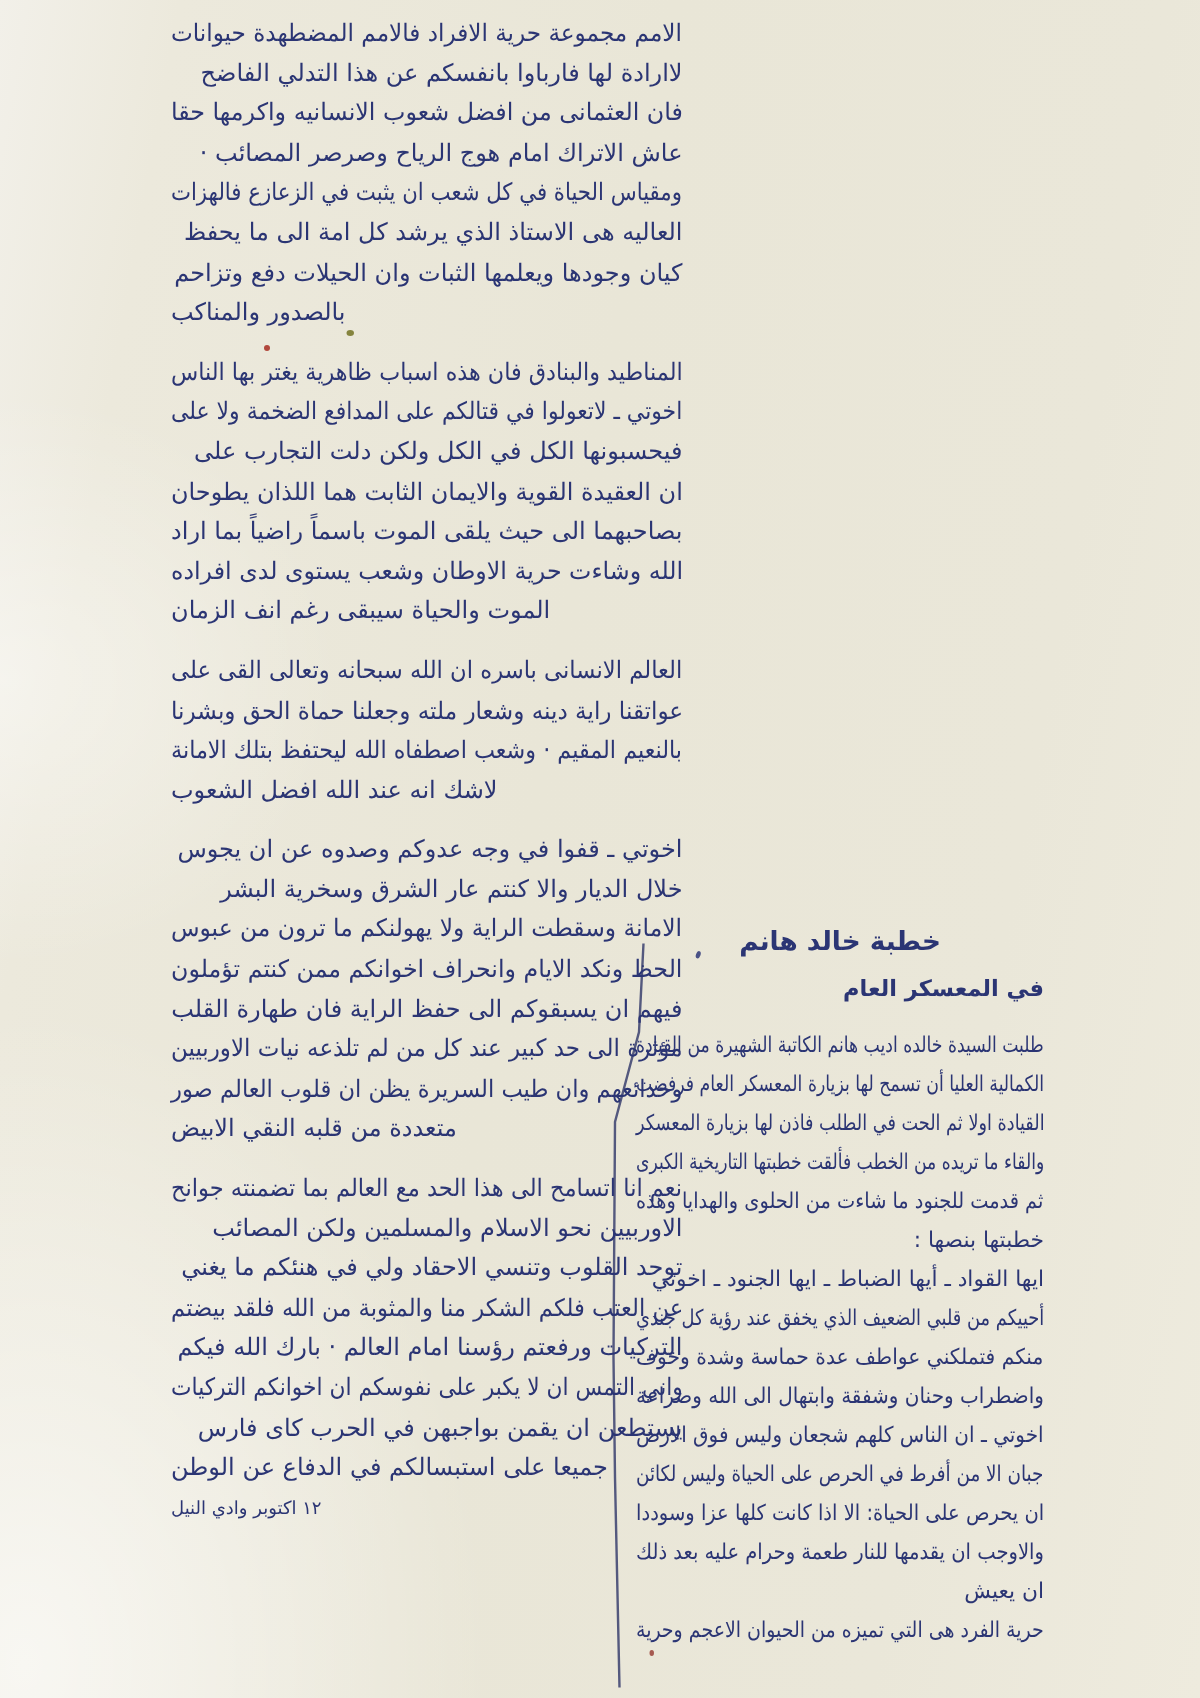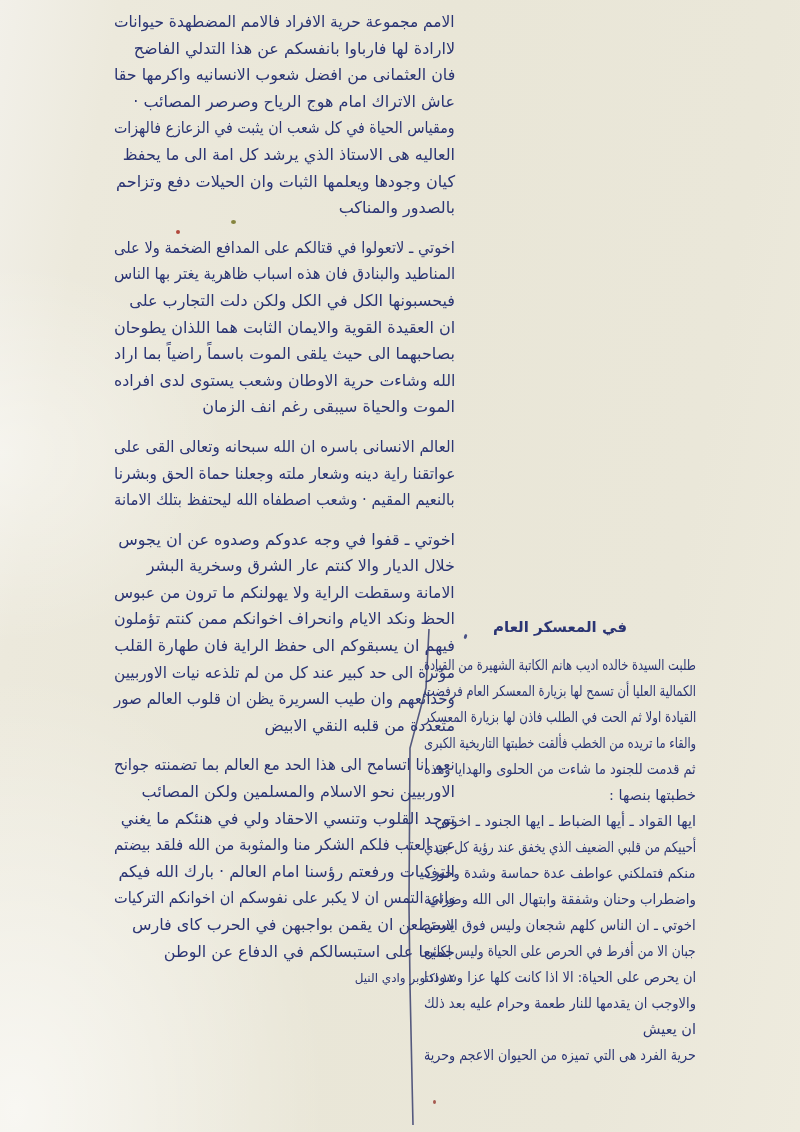--- a/index.html
+++ b/index.html
@@ -19,30 +19,30 @@
   .col-left{top:9px;right:345px;width:341px;}
   .col-right{top:612px;right:104px;width:272px;}
   .para{margin:0 0 13px 0;}
   .line-wrap{
     height:26.6px;line-height:26.6px;
     text-align:right;white-space:nowrap;
     font-size:16px;
     text-decoration:underline;
   }
   .col-right .line-wrap{height:26px;line-height:26px;font-size:14.5px;margin-left:25px;}
-  .line-wrap.center{text-align:right;}
+  .line-wrap.center{text-align:left;}
   .line-wrap.small{font-size:12px;}
   span.fit{display:inline-block;transform-origin:100% 50%;}
   .center span.fit{transform-origin:50% 50%;}
   .rtitle{
     height:32px;line-height:32px;text-align:center;
     font-weight:bold;font-size:17.5px;white-space:nowrap;
   }
   .rsub{
-    height:30px;line-height:30px;text-align:center;
+    height:30px;line-height:30px;
     font-weight:bold;font-size:15px;white-space:nowrap;
     margin-bottom:10px;
   }
   .divider-svg{position:absolute;top:0;left:0;pointer-events:none;}
   .speck{position:absolute;border-radius:50%;}
   .speck-red{left:176px;top:230px;width:4px;height:4px;background:#b1483c;}
   .speck-olive{left:231px;top:220px;width:5px;height:4px;background:#85843e;}
   .speck-blue{left:464px;top:634px;width:3px;height:5px;background:#4a5286;transform:rotate(20deg);}
   .speck-red2{left:433px;top:1100px;width:3px;height:4px;background:#a65a50;}
 </style>
@@ -60,32 +60,33 @@
         <div class="line-wrap"><span class="fit" style="transform: scaleX(0.963277);">الامم مجموعة حرية الافراد فالامم المضطهدة حيوانات</span></div>
         <div class="line-wrap"><span class="fit">لاارادة لها فارباوا بانفسكم عن هذا التدلي الفاضح</span></div>
         <div class="line-wrap"><span class="fit" style="transform: scaleX(0.991279);">فان العثمانى من افضل شعوب الانسانيه واكرمها حقا</span></div>
         <div class="line-wrap"><span class="fit">عاش الاتراك امام هوج الرياح وصرصر المصائب ·</span></div>
         <div class="line-wrap"><span class="fit" style="transform: scaleX(0.885714);">ومقياس الحياة في كل شعب ان يثبت في الزعازع فالهزات</span></div>
         <div class="line-wrap"><span class="fit">العاليه هى الاستاذ الذي يرشد كل امة الى ما يحفظ</span></div>
         <div class="line-wrap"><span class="fit">كيان وجودها ويعلمها الثبات وان الحيلات دفع وتزاحم</span></div>
         <div class="line-wrap center"><span class="fit">بالصدور والمناكب</span></div>
       </div>
       <div class="para">
+        <div class="line-wrap"><span class="fit" style="transform: scaleX(0.929155);">المناطيد والبنادق فان هذه اسباب ظاهرية يغتر بها الناس</span></div>
         <div class="line-wrap"><span class="fit" style="transform: scaleX(0.914209);">اخوتي ـ لاتعولوا في قتالكم على المدافع الضخمة ولا على</span></div>
-        <div class="line-wrap"><span class="fit" style="transform: scaleX(0.929155);">المناطيد والبنادق فان هذه اسباب ظاهرية يغتر بها الناس</span></div>
         <div class="line-wrap"><span class="fit">فيحسبونها الكل في الكل ولكن دلت التجارب على</span></div>
         <div class="line-wrap"><span class="fit" style="transform: scaleX(0.997076);">ان العقيدة القوية والايمان الثابت هما اللذان يطوحان</span></div>
         <div class="line-wrap"><span class="fit">بصاحبهما الى حيث يلقى الموت باسماً راضياً بما اراد</span></div>
         <div class="line-wrap"><span class="fit" style="transform: scaleX(0.988406);">الله وشاءت حرية الاوطان وشعب يستوى لدى افراده</span></div>
         <div class="line-wrap center"><span class="fit">الموت والحياة سيبقى رغم انف الزمان</span></div>
       </div>
       <div class="para">
         <div class="line-wrap"><span class="fit" style="transform: scaleX(0.944598);">العالم الانسانى باسره ان الله سبحانه وتعالى القى على</span></div>
         <div class="line-wrap"><span class="fit" style="transform: scaleX(0.963277);">عواتقنا راية دينه وشعار ملته وجعلنا حماة الحق وبشرنا</span></div>
         <div class="line-wrap"><span class="fit" style="transform: scaleX(0.929155);">بالنعيم المقيم · وشعب اصطفاه الله ليحتفظ بتلك الامانة</span></div>
+        <div class="line-wrap center"><span class="fit">لاشك انه عند الله افضل الشعوب</span></div>
       </div>
       <div class="para">
         <div class="line-wrap"><span class="fit">اخوتي ـ قفوا في وجه عدوكم وصدوه عن ان يجوس</span></div>
         <div class="line-wrap"><span class="fit">خلال الديار والا كنتم عار الشرق وسخرية البشر</span></div>
         <div class="line-wrap"><span class="fit" style="transform: scaleX(0.974286);">الامانة وسقطت الراية ولا يهولنكم ما ترون من عبوس</span></div>
         <div class="line-wrap"><span class="fit" style="transform: scaleX(0.988406);">الحظ ونكد الايام وانحراف اخوانكم ممن كنتم تؤملون</span></div>
         <div class="line-wrap"><span class="fit">فيهم ان يسبقوكم الى حفظ الراية فان طهارة القلب</span></div>
         <div class="line-wrap"><span class="fit" style="transform: scaleX(0.957865);">مؤثرة الى حد كبير عند كل من لم تلذعه نيات الاوربيين</span></div>
         <div class="line-wrap"><span class="fit" style="transform: scaleX(0.941989);">وخدائعهم وان طيب السريرة يظن ان قلوب العالم صور</span></div>
         <div class="line-wrap center"><span class="fit">متعددة من قلبه النقي الابيض</span></div>
@@ -97,20 +98,21 @@
         <div class="line-wrap"><span class="fit" style="transform: scaleX(0.944598);">عن العتب فلكم الشكر منا والمثوبة من الله فلقد بيضتم</span></div>
         <div class="line-wrap"><span class="fit">التركيات ورفعتم رؤسنا امام العالم · بارك الله فيكم</span></div>
         <div class="line-wrap"><span class="fit" style="transform: scaleX(0.906915);">واني التمس ان لا يكبر على نفوسكم ان اخوانكم التركيات</span></div>
         <div class="line-wrap"><span class="fit">يستطعن ان يقمن بواجبهن في الحرب كاى فارس</span></div>
         <div class="line-wrap center"><span class="fit">جميعا على استبسالكم في الدفاع عن الوطن</span></div>
         <div class="line-wrap center small"><span class="fit">١٢ اكتوبر وادي النيل</span></div>
       </div>
     </div>
 
   <div class="col col-right">
+    <div class="rtitle">خطبة خالد هانم</div>
     <div class="rsub">في المعسكر العام</div>
     <div id="right-col-body">
         <div class="line-wrap"><span class="fit" style="transform: scaleX(0.793003);">طلبت السيدة خالده اديب هانم الكاتبة الشهيرة من القيادة</span></div>
         <div class="line-wrap"><span class="fit" style="transform: scaleX(0.795322);">الكمالية العليا أن تسمح لها بزيارة المعسكر العام فرفضت</span></div>
         <div class="line-wrap"><span class="fit" style="transform: scaleX(0.81194);">القيادة اولا ثم الحت في الطلب فاذن لها بزيارة المعسكر</span></div>
         <div class="line-wrap"><span class="fit" style="transform: scaleX(0.788406);">والقاء ما تريده من الخطب فألقت خطبتها التاريخية الكبرى</span></div>
         <div class="line-wrap"><span class="fit" style="transform: scaleX(0.888889);">ثم قدمت للجنود ما شاءت من الحلوى والهدايا وهذه</span></div>
         <div class="line-wrap"><span class="fit">خطبتها بنصها :</span></div>
         <div class="line-wrap"><span class="fit">ايها القواد ـ أيها الضباط ـ ايها الجنود ـ اخوتي</span></div>
         <div class="line-wrap"><span class="fit" style="transform: scaleX(0.819277);">أحييكم من قلبي الضعيف الذي يخفق عند رؤية كل جندي</span></div>

